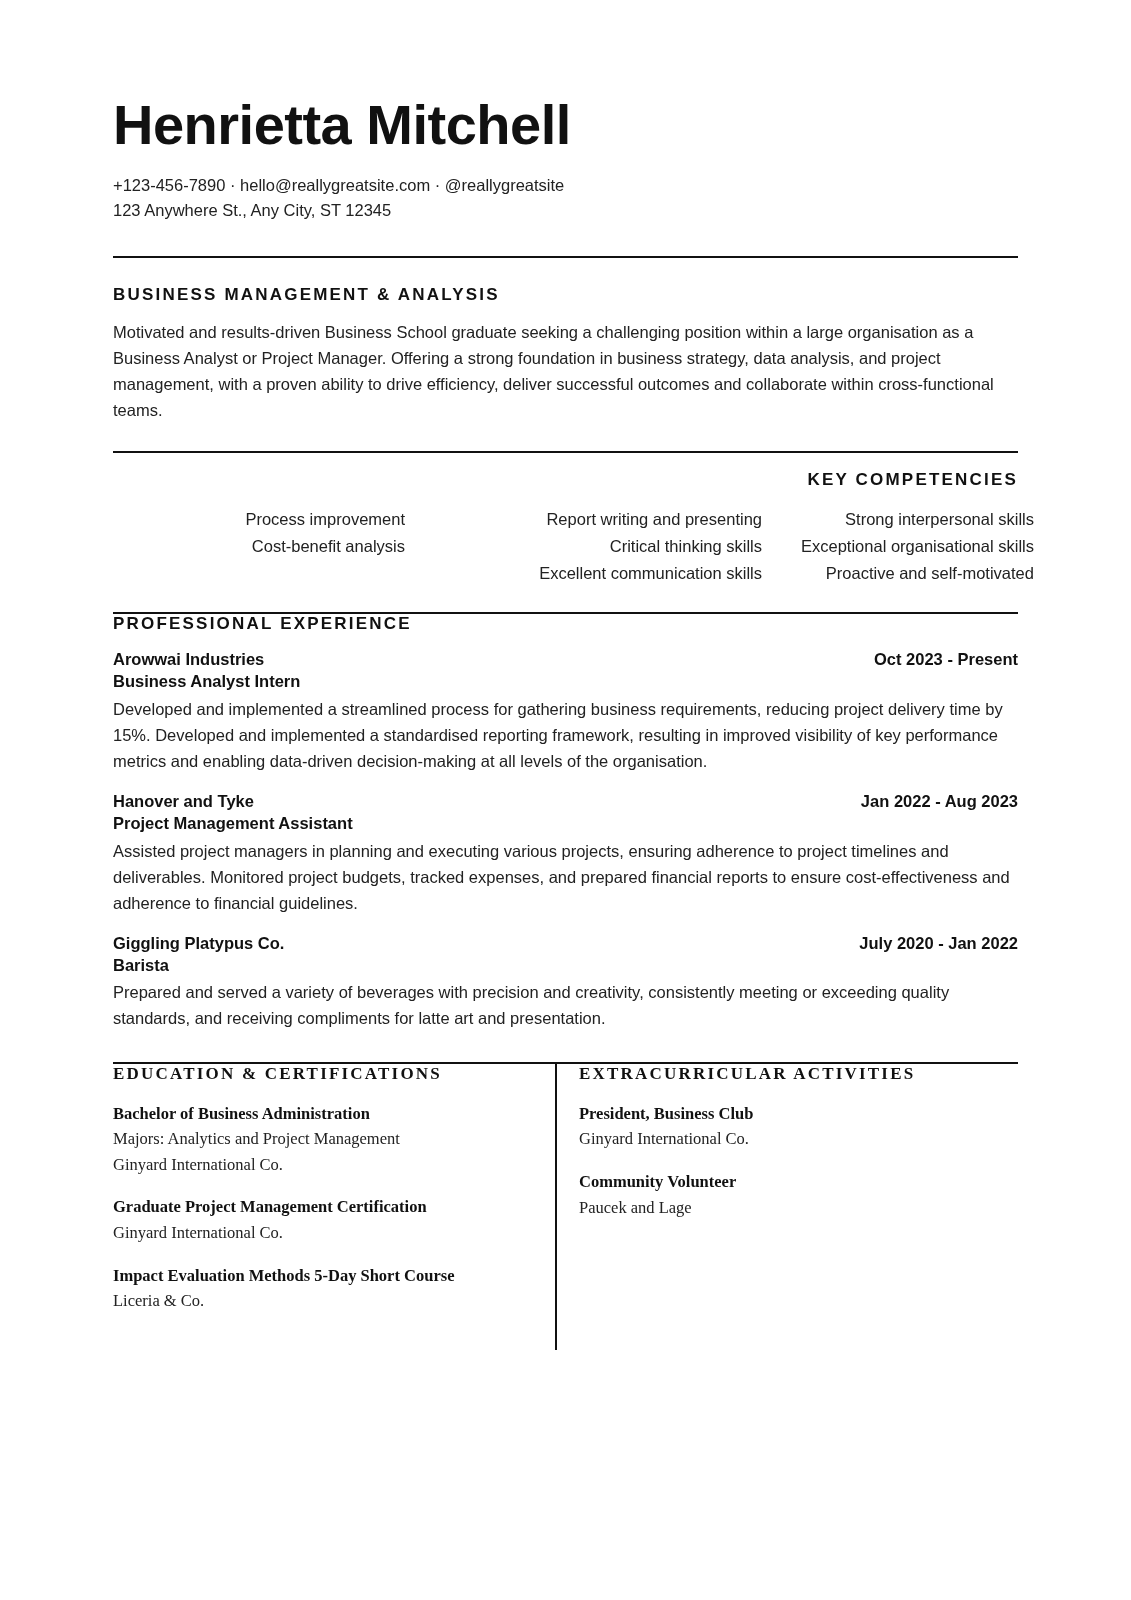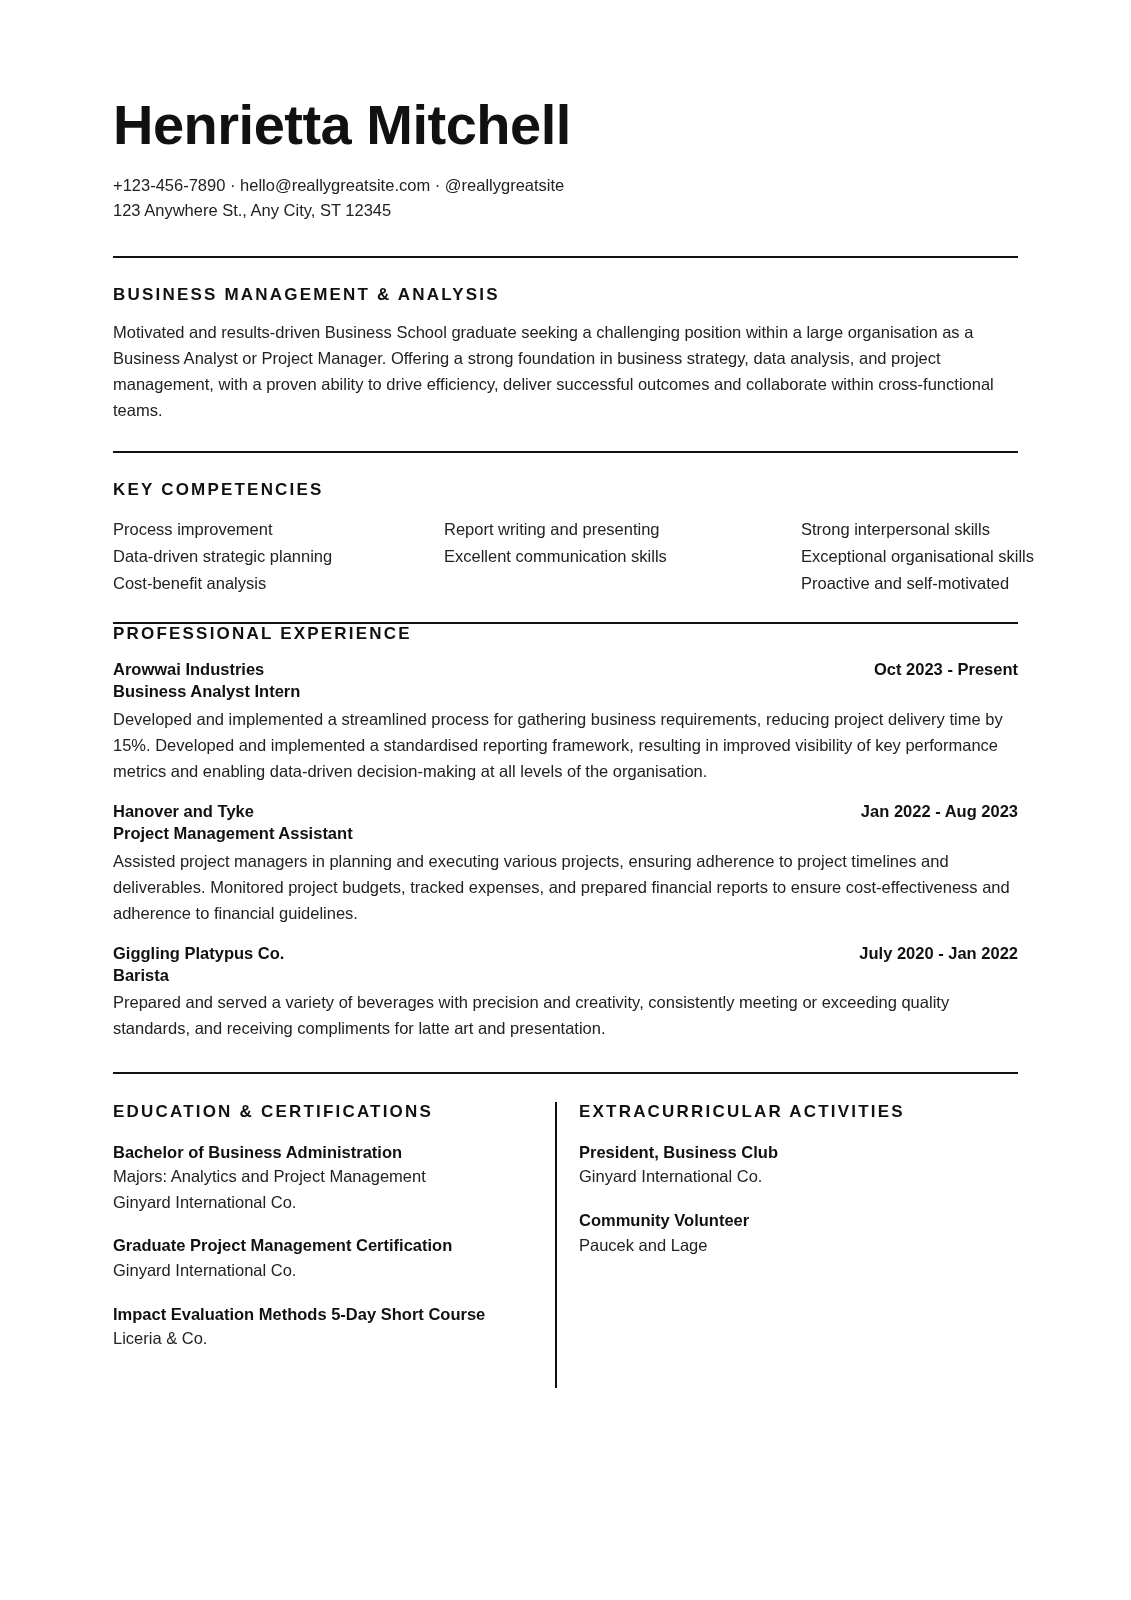--- a/index.html
+++ b/index.html
@@ -57,21 +57,21 @@
     font-size: 17px;
     font-weight: 700;
     letter-spacing: 2.2px;
     color: #111111;
     margin: 0;
     text-transform: uppercase;
   }
 
   .section { }
   .sec-summary { padding-top: 27px; }
-  .sec-competencies { padding-top: 27px; }
+  .sec-competencies { padding-top: 17px; text-align: right; }
   .sec-experience { }
 
   .summary-text {
     font-size: 16.5px;
     line-height: 1.58;
     color: #222222;
     margin-top: 14px;
     max-width: 900px;
   }
 
@@ -119,22 +119,22 @@
   .job-desc {
     font-size: 16.5px;
     line-height: 1.58;
     color: #222222;
     margin-top: 1px;
   }
 
   
   .bottom {
     display: flex;
-    padding-top: 28px;
     min-height: 286px;
+    font-family: Liberation Serif, serif;
   }
   .bottom-left {
     width: 442px;
     flex: 0 0 442px;
     padding-right: 28px;
     box-sizing: border-box;
   }
   .bottom-divider {
     width: 0;
     border-left: 2px solid #111111;
@@ -178,25 +178,25 @@
     <p class="summary-text">Motivated and results-driven Business School graduate seeking a challenging position within a large organisation as a Business Analyst or Project Manager. Offering a strong foundation in business strategy, data analysis, and project management, with a proven ability to drive efficiency, deliver successful outcomes and collaborate within cross-functional teams.</p>
   </div>
 
   <div class="rule rule-2"></div>
 
   <div class="section sec-competencies">
     <h2 class="section-heading">KEY COMPETENCIES</h2>
     <div class="competency-grid">
       <div class="competency-col">
         <div class="competency-item">Process improvement</div>
-        <div class="competency-item">Data-driven strategic planning</div>
         <div class="competency-item">Cost-benefit analysis</div>
       </div>
       <div class="competency-col">
         <div class="competency-item">Report writing and presenting</div>
+        <div class="competency-item">Critical thinking skills</div>
         <div class="competency-item">Excellent communication skills</div>
       </div>
       <div class="competency-col">
         <div class="competency-item">Strong interpersonal skills</div>
         <div class="competency-item">Exceptional organisational skills</div>
         <div class="competency-item">Proactive and self-motivated</div>
       </div>
     </div>
   </div>
 

